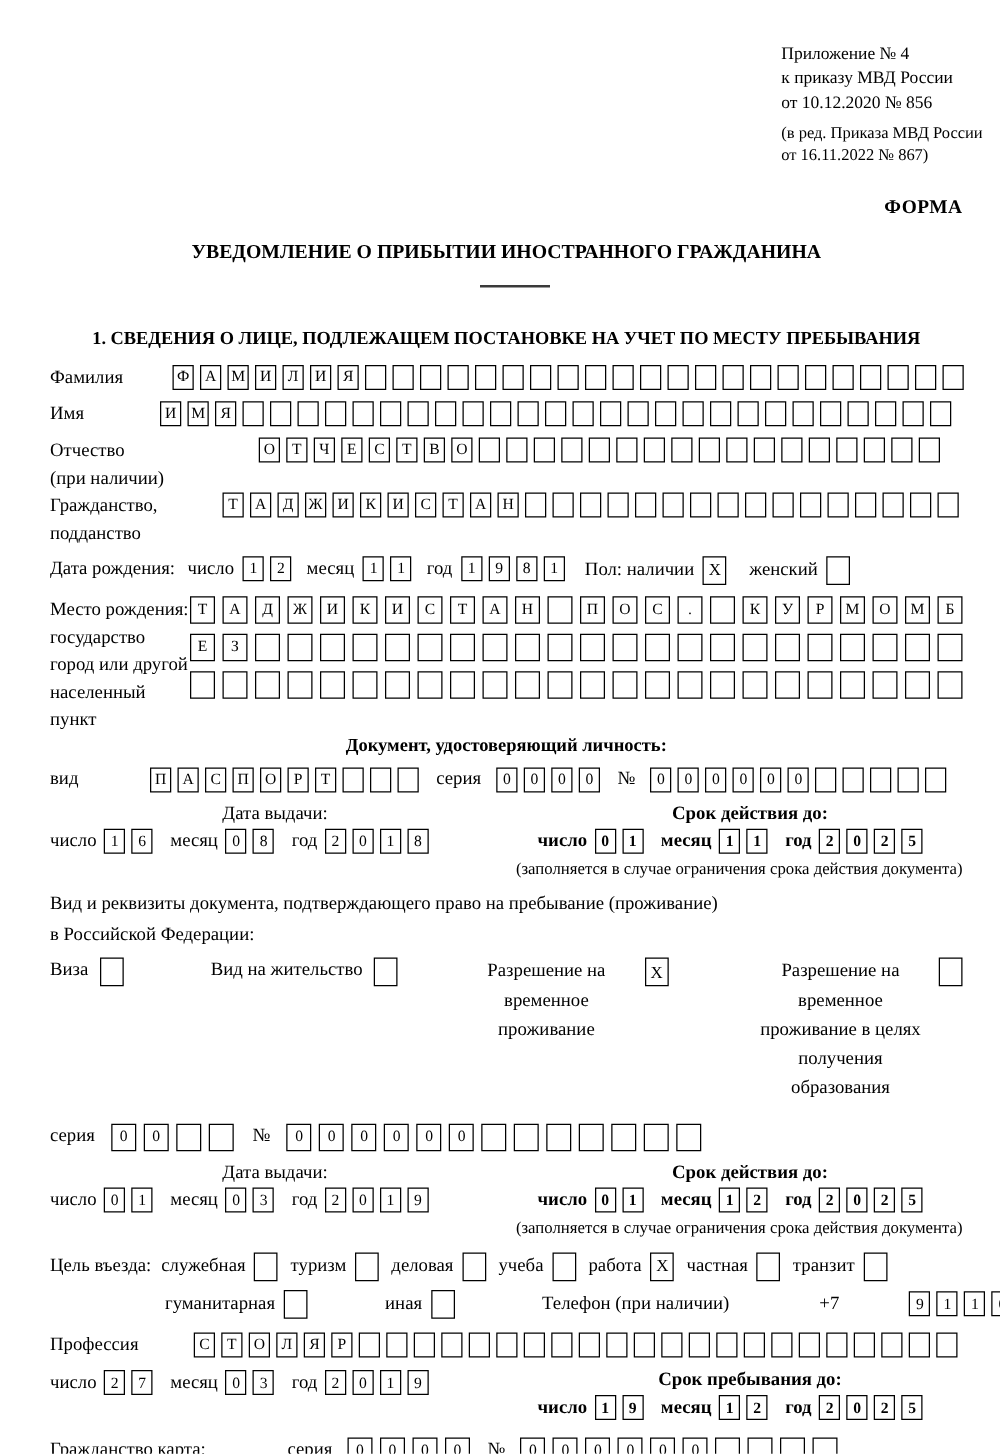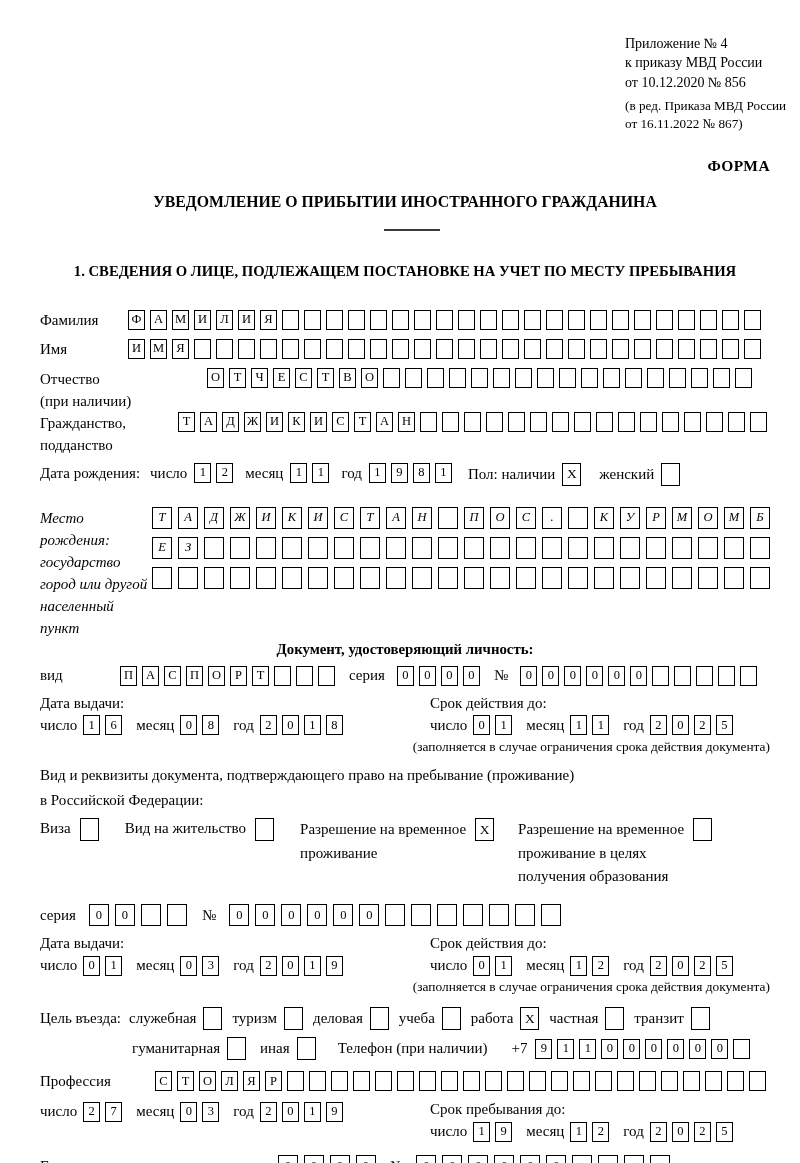--- a/index.html
+++ b/index.html
@@ -24,68 +24,68 @@
   .cell { width: 17px; height: 20px; border: 1.7px solid #000; flex: none;
           display: flex; align-items: center; justify-content: center; font-size: 12.5px; }
   .cells.wide { gap: 6px; }
   .cells.wide .cell { width: 20px; height: 22px; }
   .cells.cb .cell { width: 19px; height: 23px; font-size: 13.5px; }
 
   .frow { display: flex; align-items: flex-start; }
   .lbl { flex: none; line-height: 21px; }
   .lblcol div { line-height: 22px; }
 
-  .r-surname { margin-top: 30px; }
+  .r-surname { margin-top: 12px; gap: 10px; }
   .r-name { margin-top: 8px; }
   .r-patr { margin-top: 8px; }
   .r-citiz { margin-top: 0px; }
   .w-88 { width: 88px; }
   .w-167 { width: 167px; }
   .w-138 { width: 138px; }
   .w-115 { width: 115px; }
   .w-68 { width: 68px; }
   .w-178 { width: 178px; }
 
   .r-bd { margin-top: 7px; align-items: flex-start; }
   .dg { display: flex; align-items: center; gap: 7px; margin-right: 12px; }
   .dg .lbl { line-height: 20px; }
 
-  .r-bp { margin-top: 21px; font-style: italic; }
+  .r-bp { margin-top: 9px; }
   .bp-rows .cells { margin-bottom: 8px; }
 
   .center-bold { text-align: center; font-weight: bold; font-size: 14.8px; margin-top: 2px; }
 
   .r-vid { margin-top: 7px; align-items: flex-end; }
   .r-vid .lbl { margin-right: 12px; }
   .r-vid .cells { margin-right: 14px; }
 
   .dates { display: flex; margin-top: 9px; }
   .dcol-l { width: 360px; }
-  .dcol-r { flex: 1; padding-left: 30px; }
-  .d-head { text-align: left; margin-bottom: 3px; }
+  .dcol-r { flex: 1; padding-left: 30px; font-weight: bold; }
+  .d-head { text-align: center; margin-bottom: 3px; }
   .d-fields { display: flex; align-items: center; }
   .d-fields .lbl { margin-right: 6px; }
   .d-fields .cells { margin-right: 14px; }
   .note-r { text-align: right; font-size: 13.4px; margin-top: 3px; }
 
   .intro { margin-top: 8px; line-height: 1.65; }
 
-  .cbrow { display: flex; align-items: flex-start; margin-top: 6px; }
+  .cbrow { display: flex; align-items: flex-start; margin-top: 6px; gap: 44px; }
   .cbitem { display: flex; align-items: flex-start; }
   .cbitem .lbl { margin-right: 9px; }
-  .cb-lines { line-height: 1.55; margin-right: 9px; }
+  .cb-lines { text-align: center; line-height: 1.55; margin-right: 9px; }
 
   .r-series2 { margin-top: 16px; align-items: center; }
   .r-series2 .lbl { margin-right: 13px; }
   .r-series2 .cells { margin-right: 15px; }
 
   .r-purpose { margin-top: 12px; align-items: center; flex-wrap: nowrap; }
   .pitem { display: flex; align-items: center; margin-right: 10px; }
   .pitem .lbl { margin-right: 7px; }
-  .r-hum { margin-top: 7px; align-items: center; margin-left: 92px; }
+  .r-hum { margin-top: 7px; align-items: center; margin-left: 92px; gap: 48px; }
 
   .r-prof { margin-top: 11px; }
 
   .r-mig { margin-top: 13px; align-items: center; }
   .r-mig .lbl { margin-right: 12px; }
   .r-mig .cells { margin-right: 14px; }
 
   .r-rep { margin-top: 9px; }
   .rep-rows .cells { margin-bottom: 9px; }
 </style>

